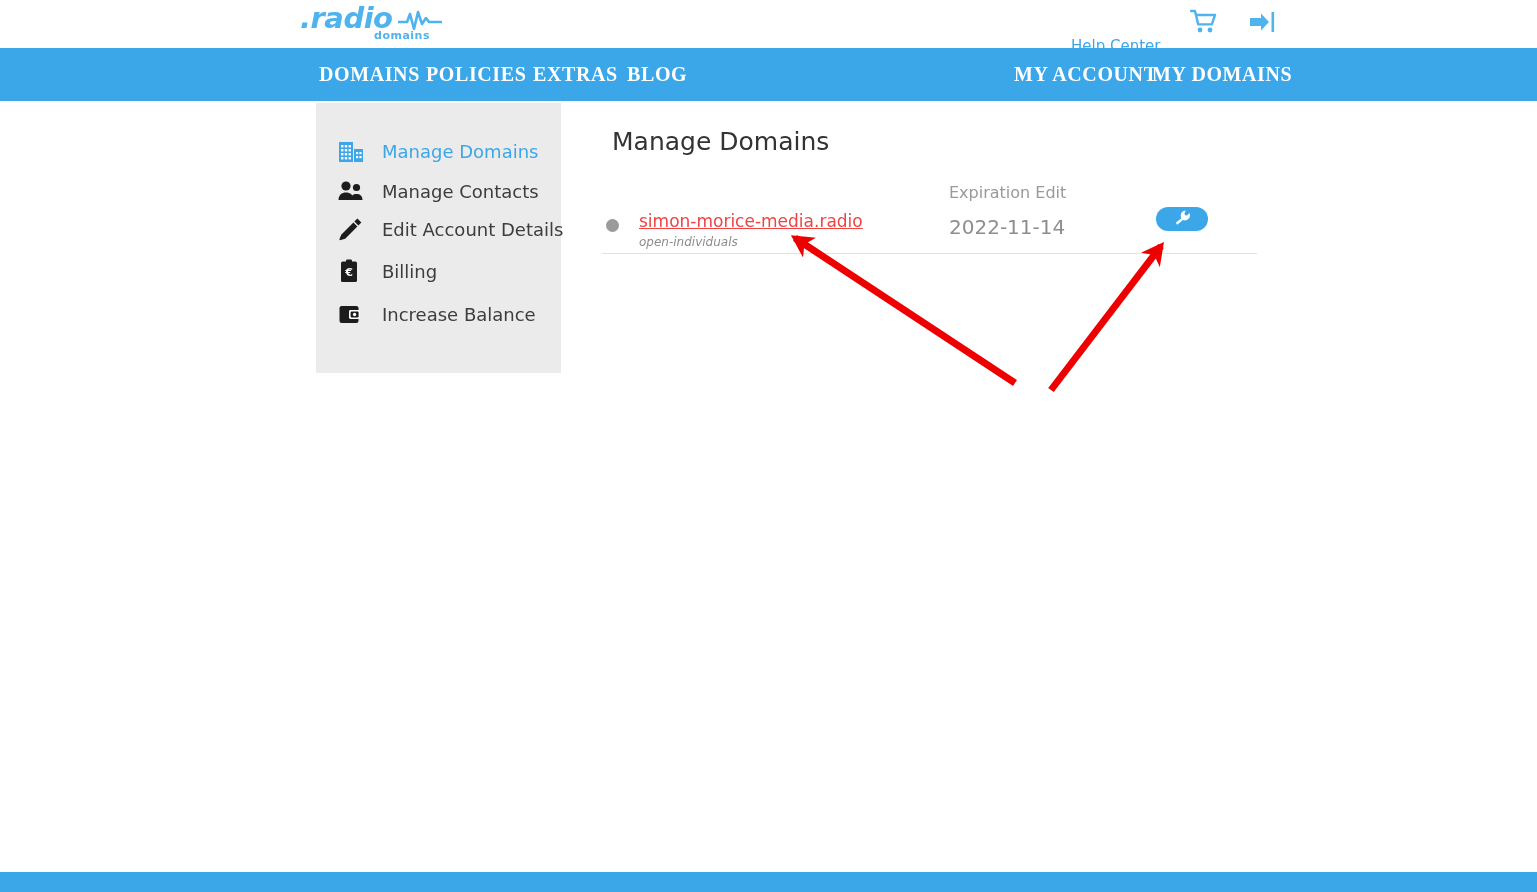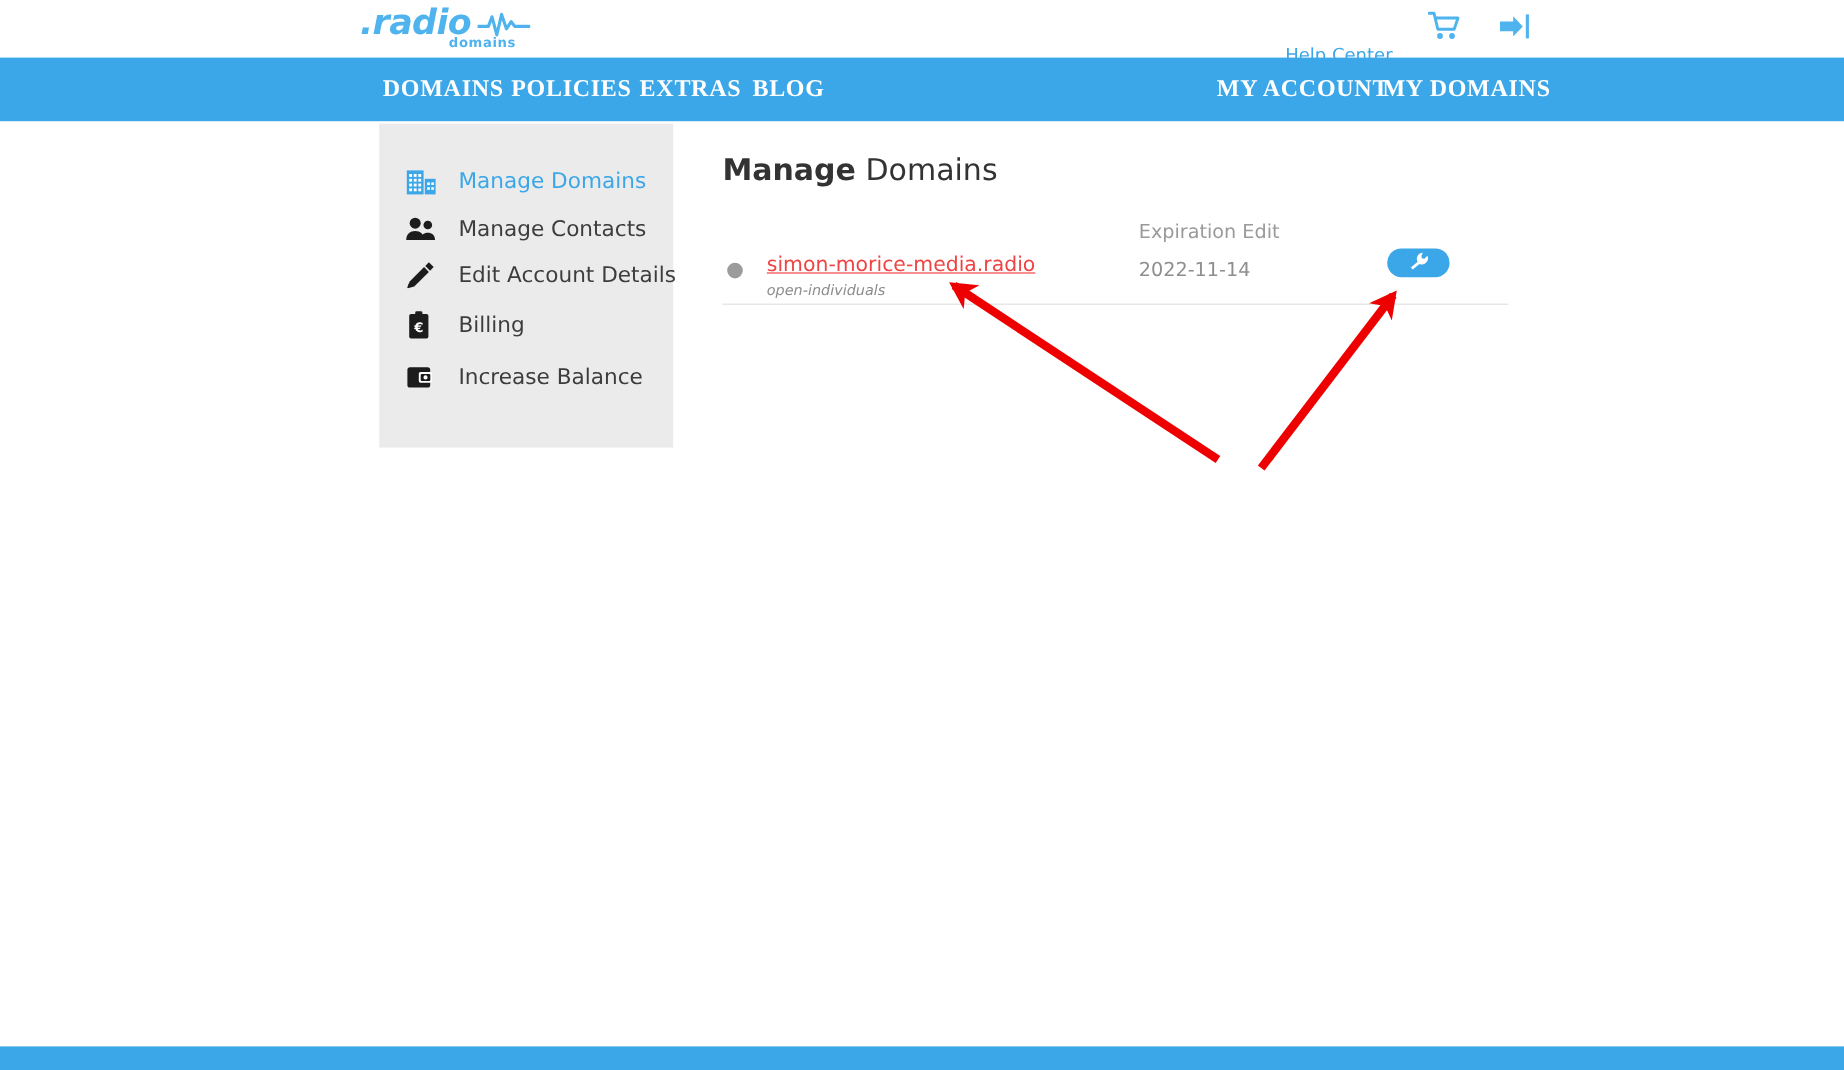--- a/index.html
+++ b/index.html
@@ -162,21 +162,21 @@
   }
   #page-title {
     font-size: 25px;
     color: #333333;
     font-family: "DejaVu Sans", sans-serif;
     font-weight: normal;
     margin: 0;
     padding: 0;
     line-height: 34px;
   }
-  #page-title .title-strong { font-weight: bold; }
+  #page-title .title-strong { font-weight: normal; margin-left: 10px; }
 
   #domains-table {
     position: relative;
     margin-top: 24px;
     width: 655px;
   }
   #col-header-expiration {
     position: absolute;
     left: 347px;
     top: 0px;
@@ -217,21 +217,21 @@
     font-size: 12px;
     font-style: italic;
     color: #8c8c8c;
     font-family: "DejaVu Sans", sans-serif;
     white-space: nowrap;
   }
   .domain-expiration {
     position: absolute;
     left: 347px;
     top: 32px;
-    font-size: 16px;
+    font-size: 20px;
     color: #8e8e8e;
     font-family: "DejaVu Sans", sans-serif;
     white-space: nowrap;
   }
   .manage-btn {
     position: absolute;
     left: 554px;
     top: 24px;
     width: 52px;
     height: 24px;

